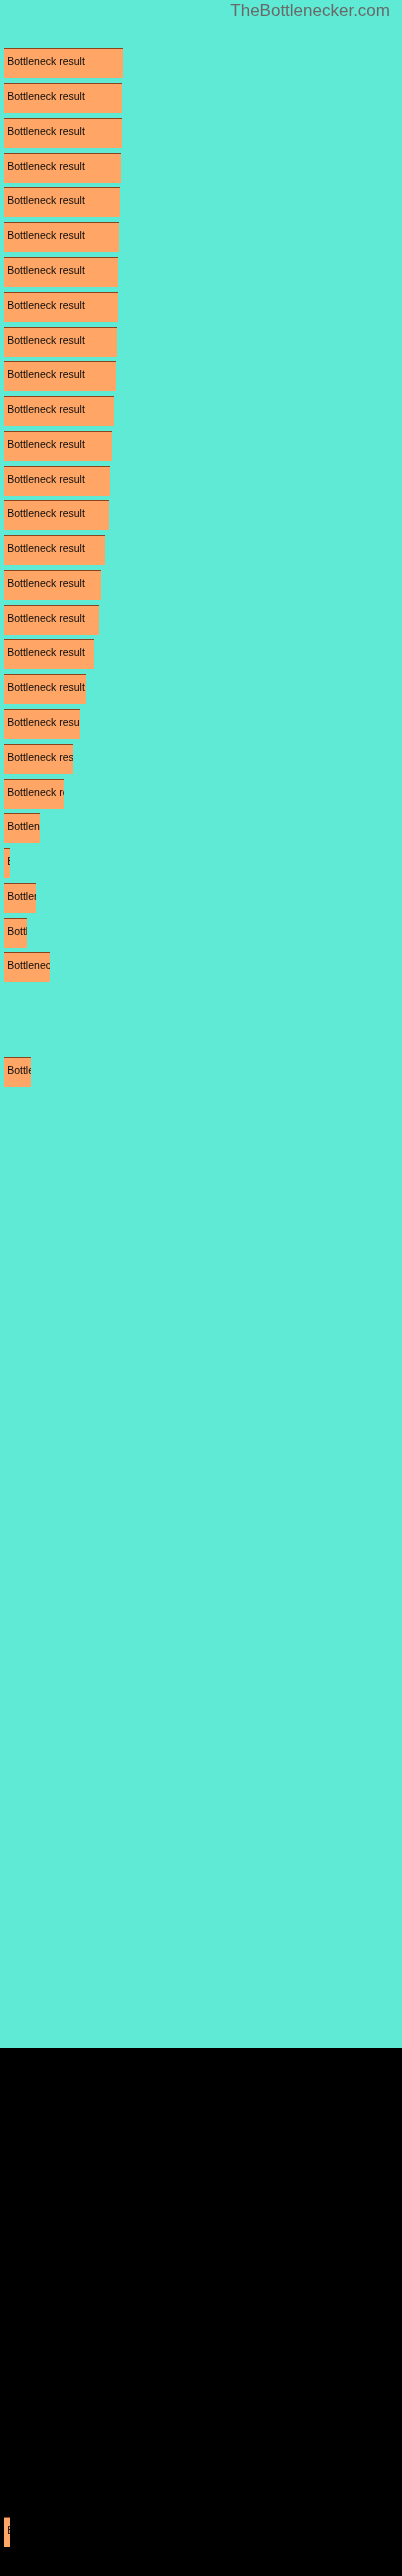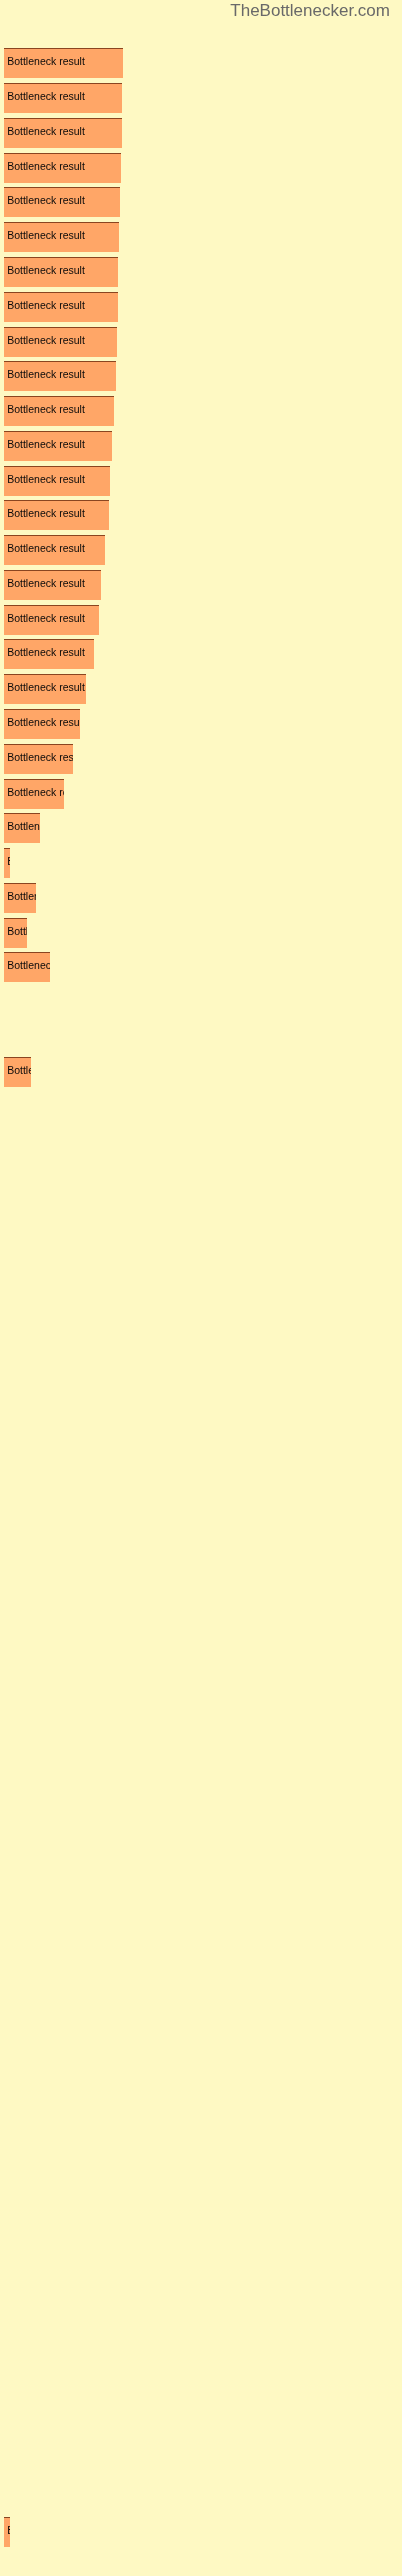--- a/index.html
+++ b/index.html
@@ -11,22 +11,22 @@
     width: 403px;
     height: 2576px;
     position: relative;
     overflow: hidden;
     font-family: "Liberation Sans", sans-serif;
   }
   #chart-root {
     position: absolute;
     left: 0; top: 0;
     width: 403px;
-    height: 2576px;
-    background: #fef9c3;
+    height: 2048px;
+    background: #5eead4;
     text-align: center;
   }
   #watermark {
     position: absolute;
     right: 13px;
     top: 0.8px;
     font-family: "Liberation Sans", sans-serif;
     font-size: 17px;
     line-height: 20px;
     color: #696969;

